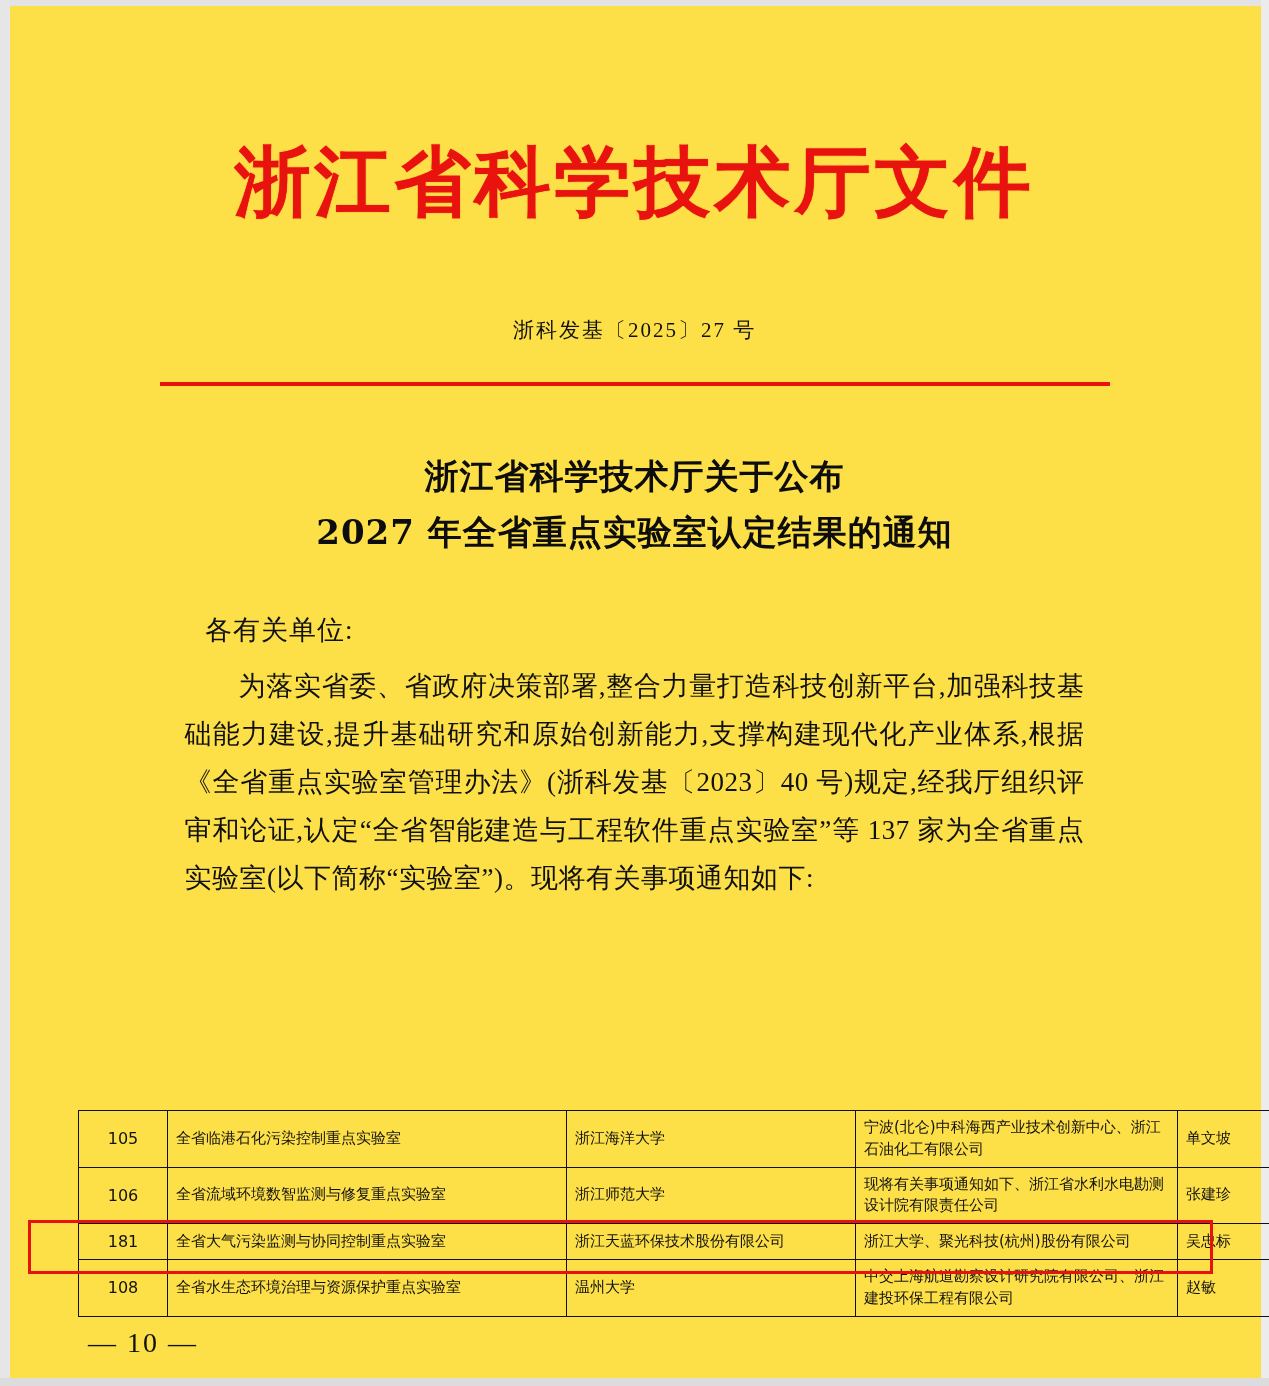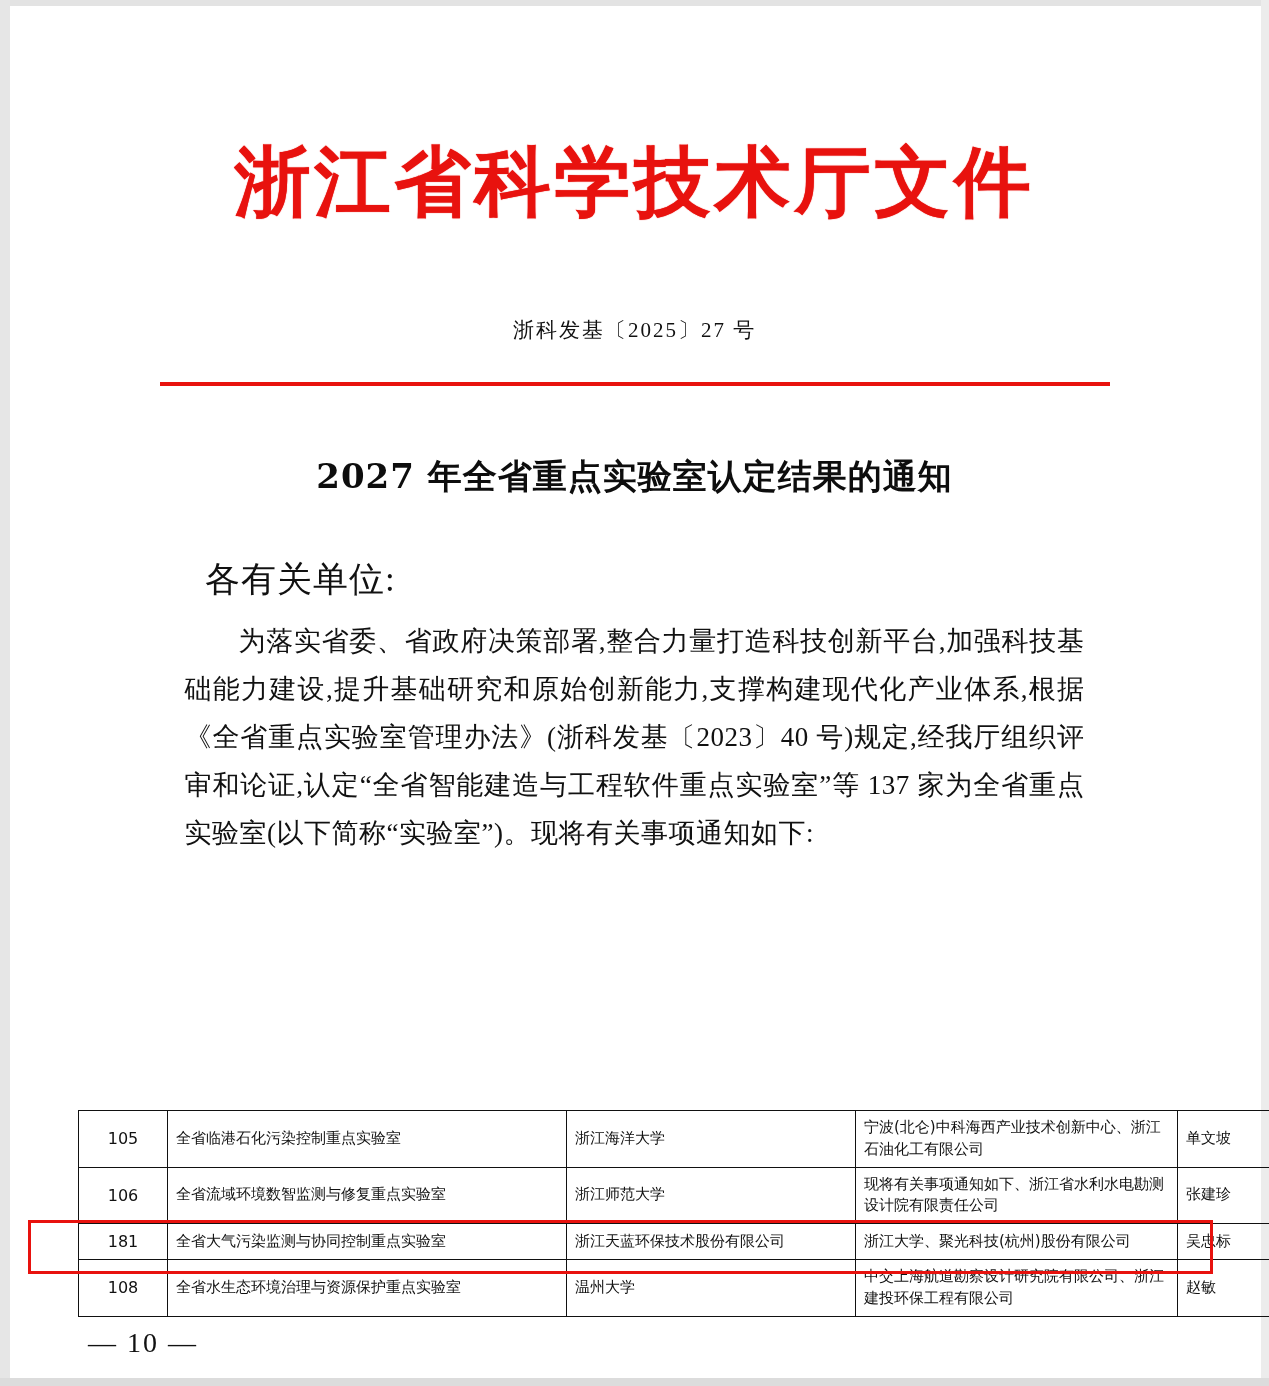--- a/index.html
+++ b/index.html
@@ -13,21 +13,21 @@
     font-family: "Liberation Serif", "DejaVu Serif", serif;
     position: relative;
     overflow: hidden;
   }
   .page {
     position: absolute;
     left: 0;
     top: 0;
     width: 1269px;
     height: 1386px;
-    background: #ffffff;
+    background: #fde047;
   }
   
   .page-shadow-left {
     position: absolute;
     left: 0; top: 0;
     width: 10px; height: 1386px;
     background: #e6e6e6;
   }
   .page-shadow-right {
     position: absolute;
@@ -76,21 +76,21 @@
     font-weight: bold;
     font-size: 34px;
     color: #0d0d0d;
     line-height: 1.65;
     margin-top: 62px;
     letter-spacing: 1px;
   }
 
   .salutation {
     margin: 52px 0 0 205px;
-    font-size: 35px;
+    font-size: 27px;
     color: #111;
     letter-spacing: 1px;
   }
 
   .para {
     margin: 14px auto 0 auto;
     width: 900px;
     font-size: 27px;
     line-height: 1.78;
     color: #111;
@@ -168,20 +168,21 @@
 <div class="page">
   <div class="grey-top-strip"></div>
   <div class="page-shadow-left"></div>
   <div class="page-shadow-right"></div>
 
   <div class="doc-body">
     <div class="masthead">浙江省科学技术厅文件</div>
     <div class="doc-number">浙科发基〔2025〕27 号</div>
     <div class="red-rule"></div>
     <div class="title">
+      <div>浙江省科学技术厅关于公布</div>
       <div>2027 年全省重点实验室认定结果的通知</div>
     </div>
     <div class="salutation">各有关单位:</div>
     <div class="para">为落实省委、省政府决策部署,整合力量打造科技创新平台,加强科技基础能力建设,提升基础研究和原始创新能力,支撑构建现代化产业体系,根据《全省重点实验室管理办法》(浙科发基〔2023〕40 号)规定,经我厅组织评审和论证,认定“全省智能建造与工程软件重点实验室”等 137 家为全省重点实验室(以下简称“实验室”)。现将有关事项通知如下:</div>
   </div>
 
   <div class="table-wrap">
     <table class="lab-table">
       <tbody>
         <tr>

